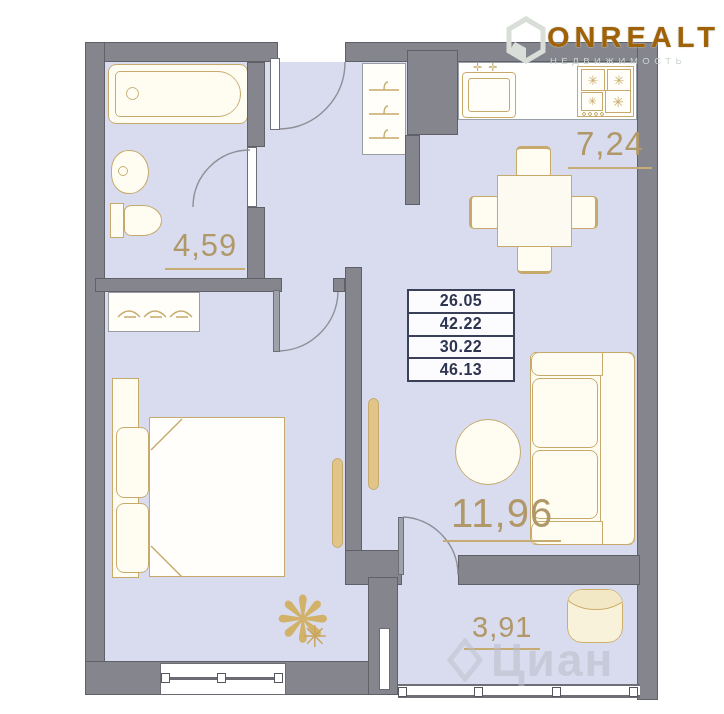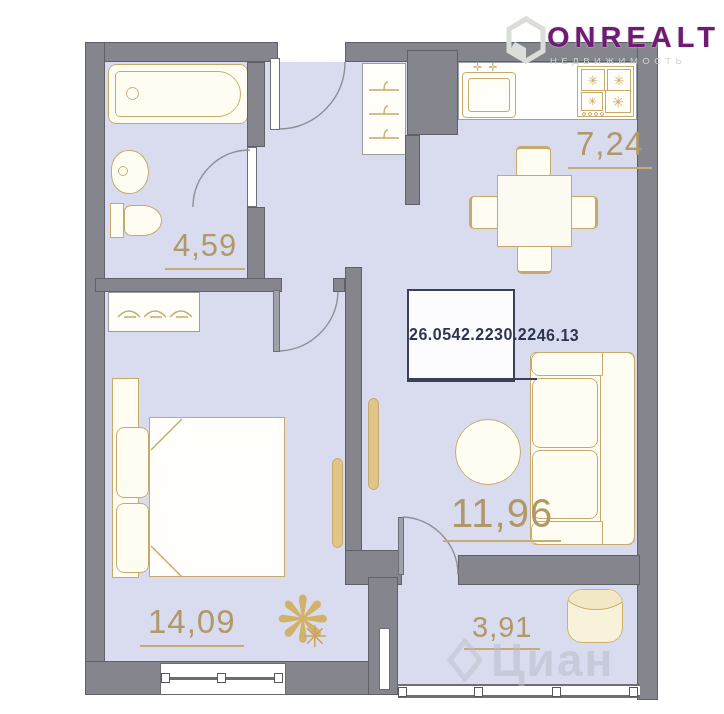--- a/index.html
+++ b/index.html
@@ -15,31 +15,31 @@
   .rlabel{position:absolute;z-index:6;color:#b19869;border-bottom:2px solid #c6ab72;
           padding:0 8px 4px 8px;letter-spacing:1px;white-space:nowrap;}
   .win{position:absolute;z-index:5;background:#ffffff;border:1px solid #6b6c73;box-sizing:border-box;}
   .winline{position:absolute;z-index:5;background:#6b6c73;}
   .winnode{position:absolute;z-index:5;width:9px;height:10px;background:#ffffff;border:1px solid #55565e;box-sizing:border-box;}
   svg.arcs{position:absolute;left:0;top:0;z-index:5;pointer-events:none;}
   .infobox{position:absolute;left:407px;top:289px;width:104px;height:89px;border:2px solid #394058;
            background:#fcfcfe;display:flex;z-index:6;box-sizing:content-box;}
   .ib-code{width:42px;border-right:2px solid #394058;display:flex;align-items:center;justify-content:center;
            font-size:21px;font-weight:700;color:#2e3550;}
-  .ib-vals{flex:1;display:flex;flex-direction:row;}
+  .ib-vals{flex:1;display:flex;flex-direction:column;}
   .ib-val{flex:1;border-bottom:2px solid #394058;display:flex;align-items:center;justify-content:center;
           font-size:16px;font-weight:700;color:#2e3550;letter-spacing:.5px;}
   .ib-val:last-child{border-bottom:none;border-radius:7px;}
   .glyph{position:absolute;z-index:6;color:#d2b168;font-family:"DejaVu Sans",sans-serif;line-height:1;}
   .burner{position:absolute;border:1px solid #c6a96b;display:flex;align-items:center;justify-content:center;
           color:#c9a96a;font-family:"DejaVu Sans",sans-serif;}
   .knob{position:absolute;width:4px;height:4px;border:1px solid #c6a96b;border-radius:50%;box-sizing:border-box;}
   .logo{position:absolute;z-index:9;}
   .brand{position:absolute;left:547px;top:21px;z-index:9;font-size:29px;font-weight:700;letter-spacing:5px;
-         color:#701a75;text-shadow:0 0 2px #c3cac3,0 0 1px #c3cac3;}
+         color:#a16207;text-shadow:0 0 2px #c3cac3,0 0 1px #c3cac3;}
   .tagline{position:absolute;left:550px;top:55px;z-index:9;font-size:9.5px;letter-spacing:4.5px;color:#ccd5cd;}
   .wm{position:absolute;left:447px;top:633px;z-index:8;display:flex;align-items:center;gap:8px;
       color:rgba(186,190,200,0.55);}
   .wm-text{font-size:46px;font-weight:700;letter-spacing:2px;}
   .hangers-v svg{display:block;}
 </style>
 </head>
 <body>
 
 <div class="abs" style="left:0;top:0;width:724px;height:714px;">
@@ -171,21 +171,20 @@
 
   <svg class="arcs" width="724" height="714">
     <path d="M345 62 A67 67 0 0 1 280 129" stroke="#8e9097" stroke-width="1.4" fill="none"></path>
     <path d="M250 150 A57 57 0 0 0 193 207" stroke="#8e9097" stroke-width="1.4" fill="none"></path>
     <path d="M338 292 A61 61 0 0 1 280 351" stroke="#8e9097" stroke-width="1.4" fill="none"></path>
     <path d="M403 517 A58 58 0 0 1 458 575" stroke="#8e9097" stroke-width="1.4" fill="none"></path>
   </svg>
 
   <div class="rlabel" style="left:568px;top:125px;font-size:33px;">7,24</div>
   <div class="rlabel" style="left:165px;top:228px;font-size:31px;">4,59</div>
-  <div class="rlabel" style="left:140px;top:603px;font-size:33px;">14,09</div>
   <div class="rlabel" style="left:443px;top:491px;font-size:40px;">11,96</div>
   <div class="rlabel" style="left:440px;top:611px;font-size:29px;margin-left:24px;">3,91</div>
 
   <div class="infobox">
     <div class="ib-vals">
       <div class="ib-val">26.05</div>
       <div class="ib-val">42.22</div>
       <div class="ib-val">30.22</div>
       <div class="ib-val">46.13</div>
     </div>

